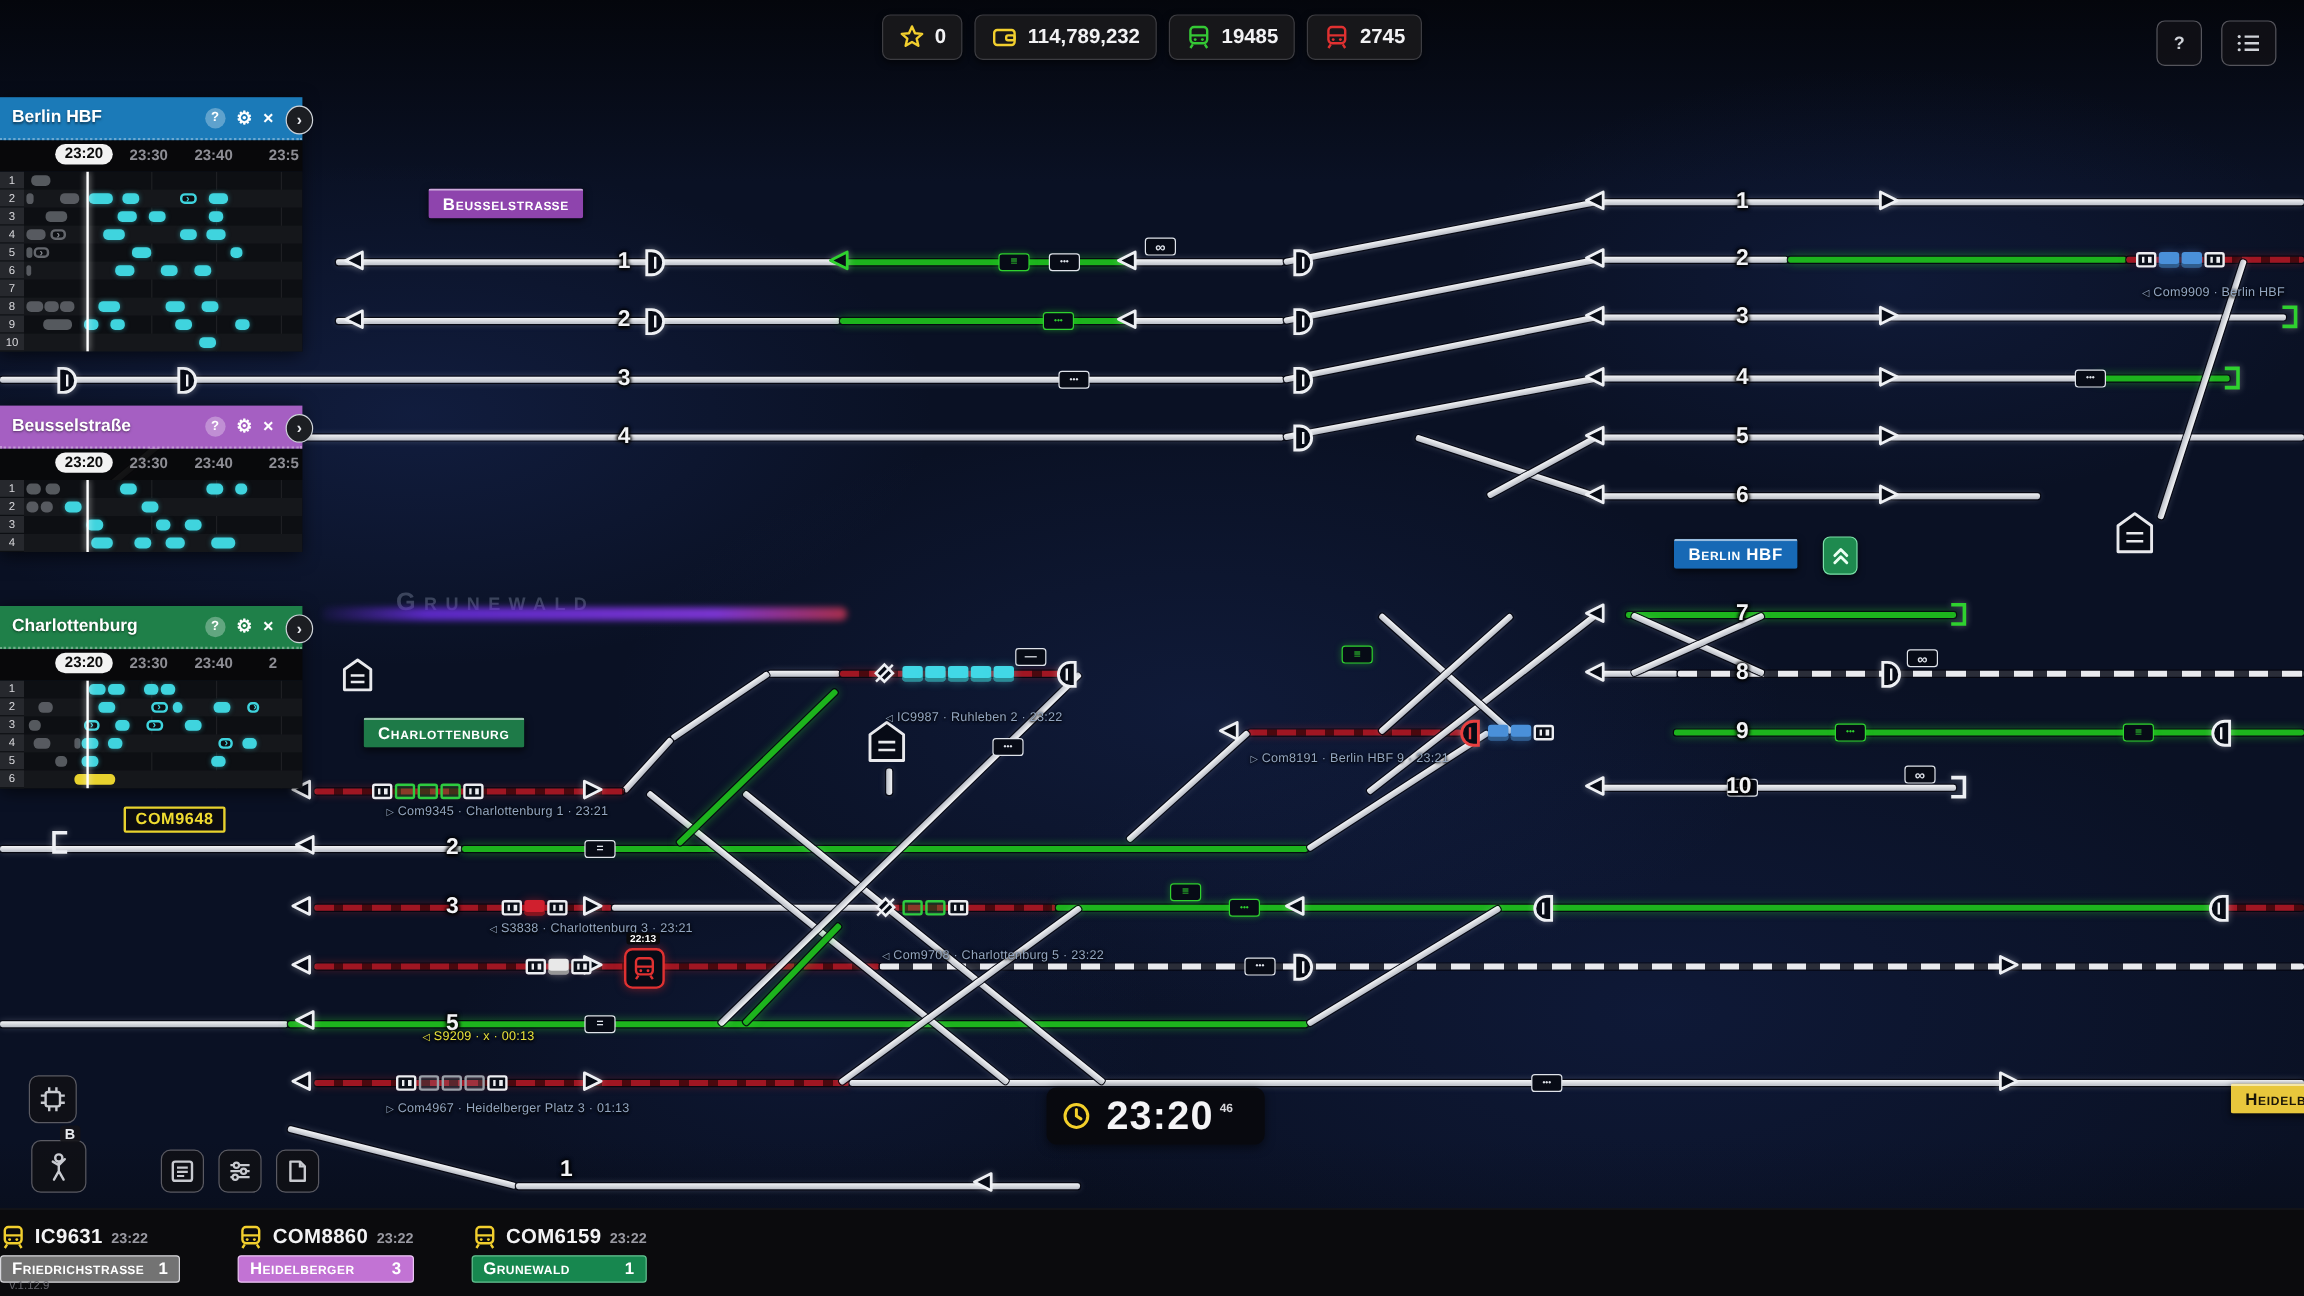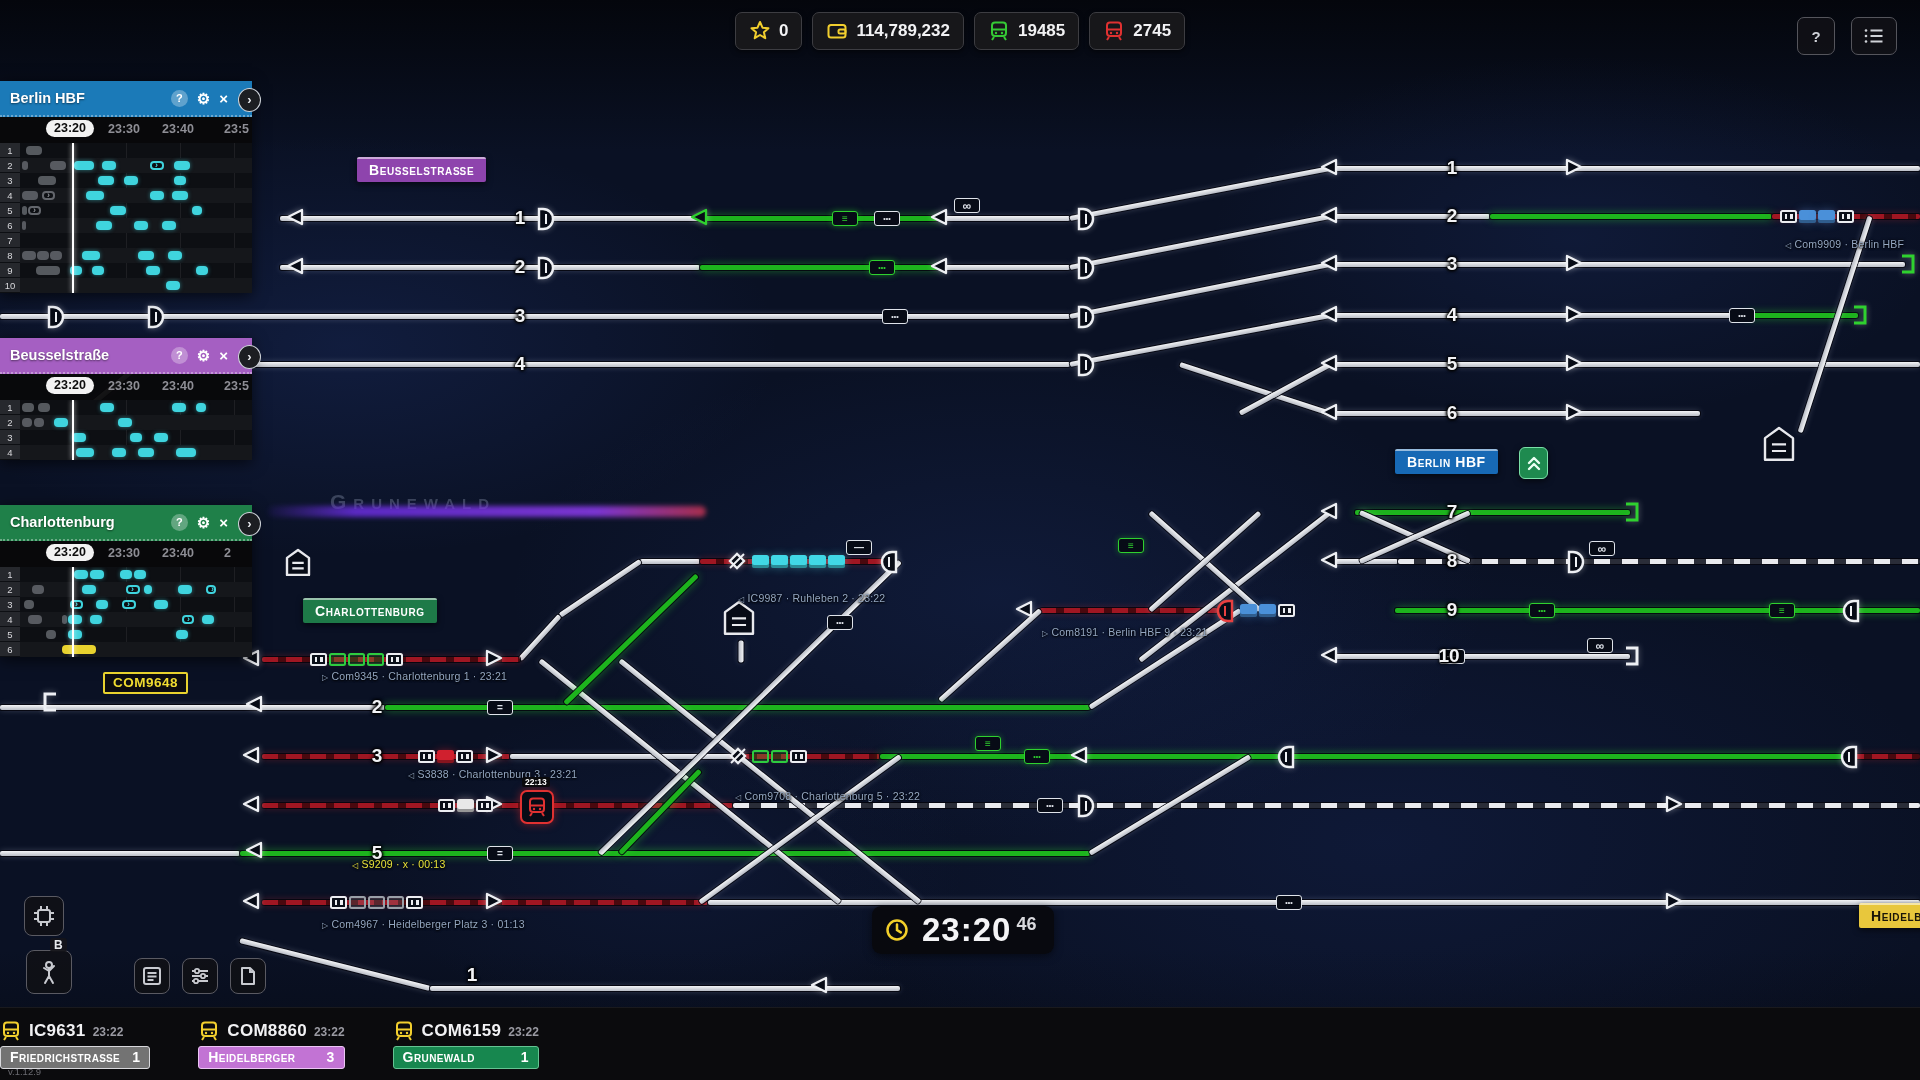--- a/index.html
+++ b/index.html
@@ -76,21 +76,21 @@
   .blk.gi{background:#0d0f13;border:2px solid #63666c;box-sizing:border-box;}
   .blk.gi:after{content:"›";color:#8a8d93;font-size:9px;font-weight:bold;position:absolute;top:-3px;left:3px;}
   .nowline{position:absolute;width:2px;background:#fff;box-shadow:0 0 5px rgba(255,255,255,.8);z-index:3;}
   .gline{position:absolute;top:0;bottom:0;width:1px;background:rgba(255,255,255,.07);}
   .tooltip{position:absolute;z-index:5;background:#0c0c10;border:2px solid #e8d22e;color:#f0dc30;
     font-weight:bold;font-size:13.5px;padding:1px 8px 2px;border-radius:2px;letter-spacing:.5px;}
   
   .clock{position:absolute;left:872px;top:906px;width:182px;height:48px;background:rgba(8,8,11,.88);
     border-radius:9px;display:flex;align-items:center;z-index:25;box-shadow:0 2px 8px rgba(0,0,0,.5);}
   .ctime{color:#f4f4f6;font-size:33px;font-weight:bold;letter-spacing:1px;margin-left:12px;}
-  .csec{color:#d8d8dc;font-size:18px;font-weight:bold;margin:-12px 0 0 5px;}
+  .csec{color:#d8d8dc;font-size:10px;font-weight:bold;margin:-12px 0 0 5px;}
   .speedrow{position:absolute;left:868px;top:1020px;display:flex;gap:20px;z-index:25;}
   .spd{width:34px;height:34px;border-radius:8px;border:1.5px solid #55555c;background:rgba(18,18,24,.82);
     color:#9a9aa2;font-size:13px;font-weight:bold;display:flex;align-items:center;justify-content:center;}
   .spd.active{border-color:#e8c825;color:#f2d832;background:rgba(42,38,12,.92);}
   
   .sq{position:absolute;border:1.5px solid #5a5a62;border-radius:8px;background:rgba(16,16,20,.8);
     display:flex;align-items:center;justify-content:center;z-index:25;color:#c8cad0;}
   .bflag{position:absolute;left:50px;top:938px;z-index:26;color:#e8eaee;font-size:12px;font-weight:bold;
     background:rgba(20,20,26,.9);border-radius:3px;padding:0 4px;}
   

